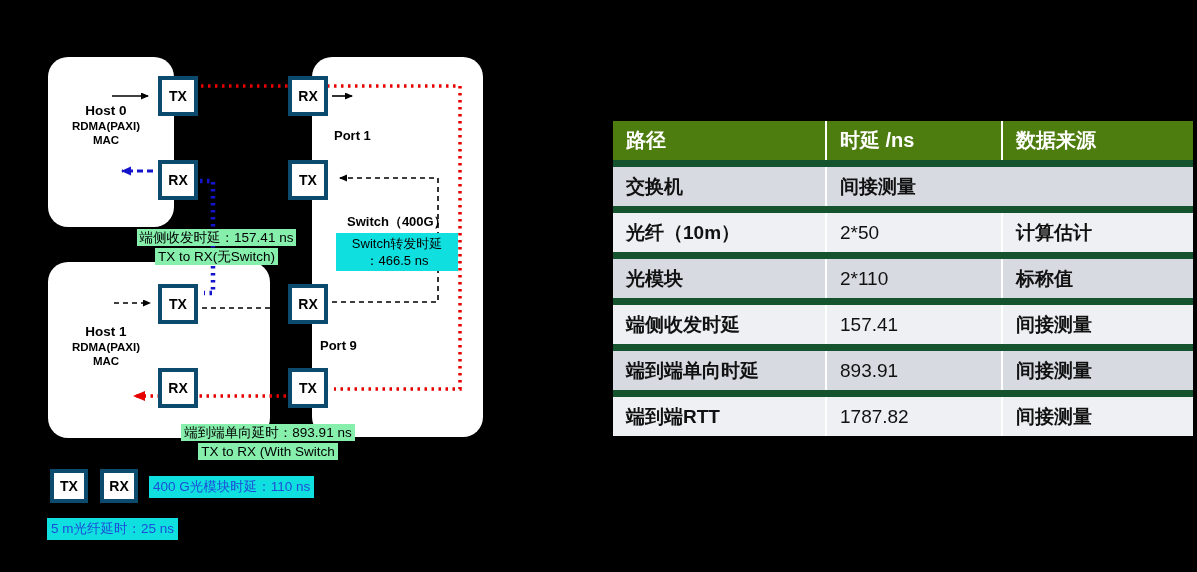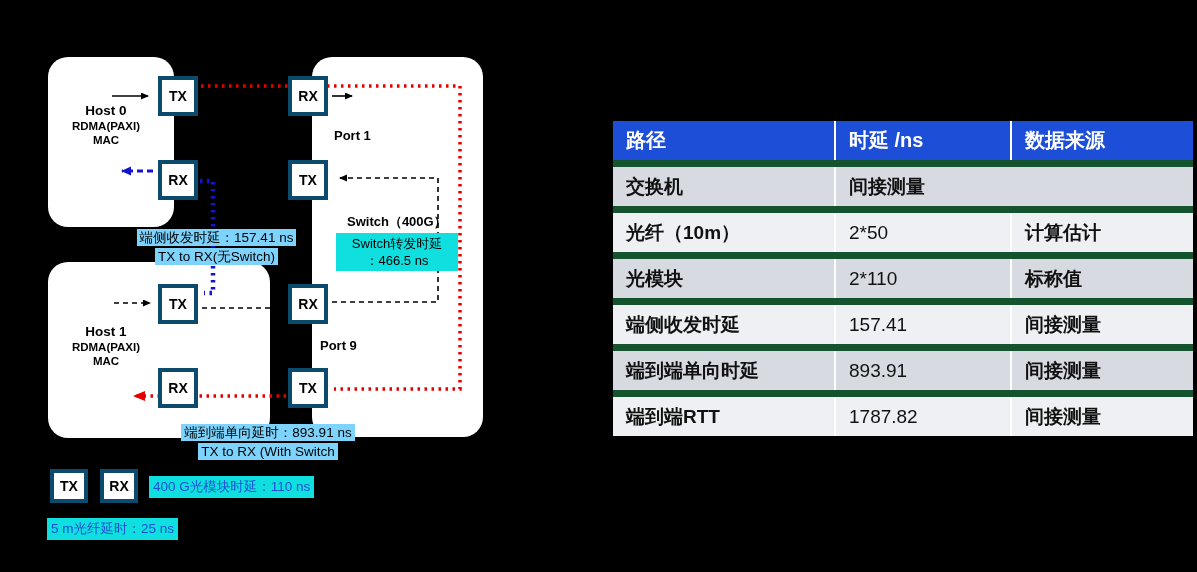--- a/index.html
+++ b/index.html
@@ -19,29 +19,29 @@
   .hostlabel{position:absolute;z-index:4;text-align:center;font-weight:bold;color:#000;}
   .hostlabel .l1{font-size:13.5px;line-height:16px;}
   .hostlabel .l2{font-size:11.5px;line-height:14px;}
   .portlabel{position:absolute;z-index:4;font-weight:bold;font-size:13px;color:#000;}
   .switchname{position:absolute;z-index:4;font-weight:bold;font-size:13px;color:#000;}
   .switchdelay{
     position:absolute;z-index:4;background:#10dfdf;color:#000;text-align:center;
     font-size:13px;line-height:17px;padding:2px 3px;width:116px;
   }
   .ann{position:absolute;z-index:4;text-align:center;font-size:13.5px;color:#000;line-height:19px;}
-  .ann .hl{background:#7dd3fc;padding:1px 3px;white-space:nowrap;}
+  .ann .hl{background:#86efac;padding:1px 3px;white-space:nowrap;}
   .legend-label{position:absolute;z-index:4;background:#10dfdf;color:#1d4ed8;font-size:13.5px;padding:2px 4px;white-space:nowrap;}
   
   .dtable{position:absolute;left:613px;top:121px;width:580px;z-index:1;}
   .trow{display:grid;grid-template-columns:212px 176px 192px;height:39px;}
   .trow+.trow{border-top:7px solid #14532d;}
   .tc{display:flex;align-items:center;padding-left:13px;font-size:19px;color:#111;box-sizing:border-box;overflow:hidden;}
-  .tc+.tc{border-left:2px solid #fff;margin-left:9px;}
-  .thead{background:#1d4ed8;}
+  .tc+.tc{border-left:2px solid #fff;}
+  .thead{background:#4d7c0f;}
   .thead .tc{color:#fff;font-weight:bold;font-size:20px;}
   .b{font-weight:bold;}
   .r-dark{background:#d7dae1;}
   .r-light{background:#eef0f3;}
 </style>
 </head>
 <body>
 
 <div>
 

